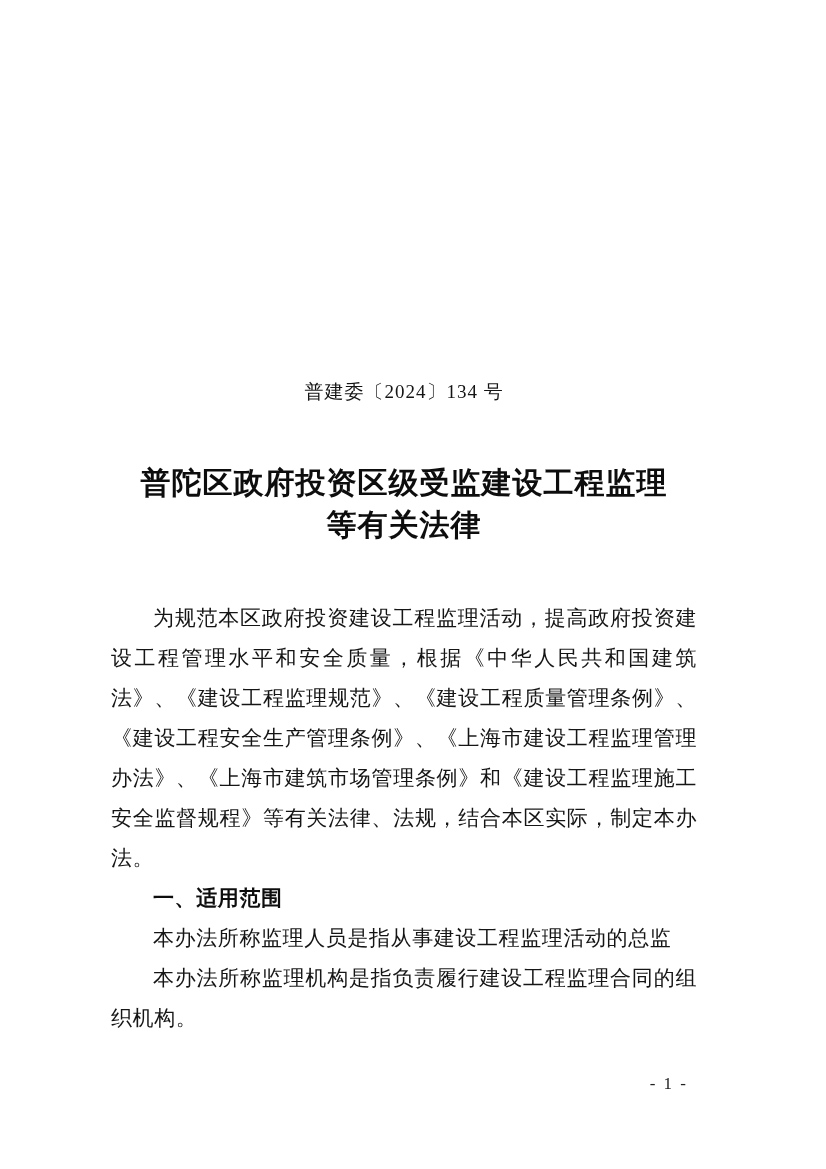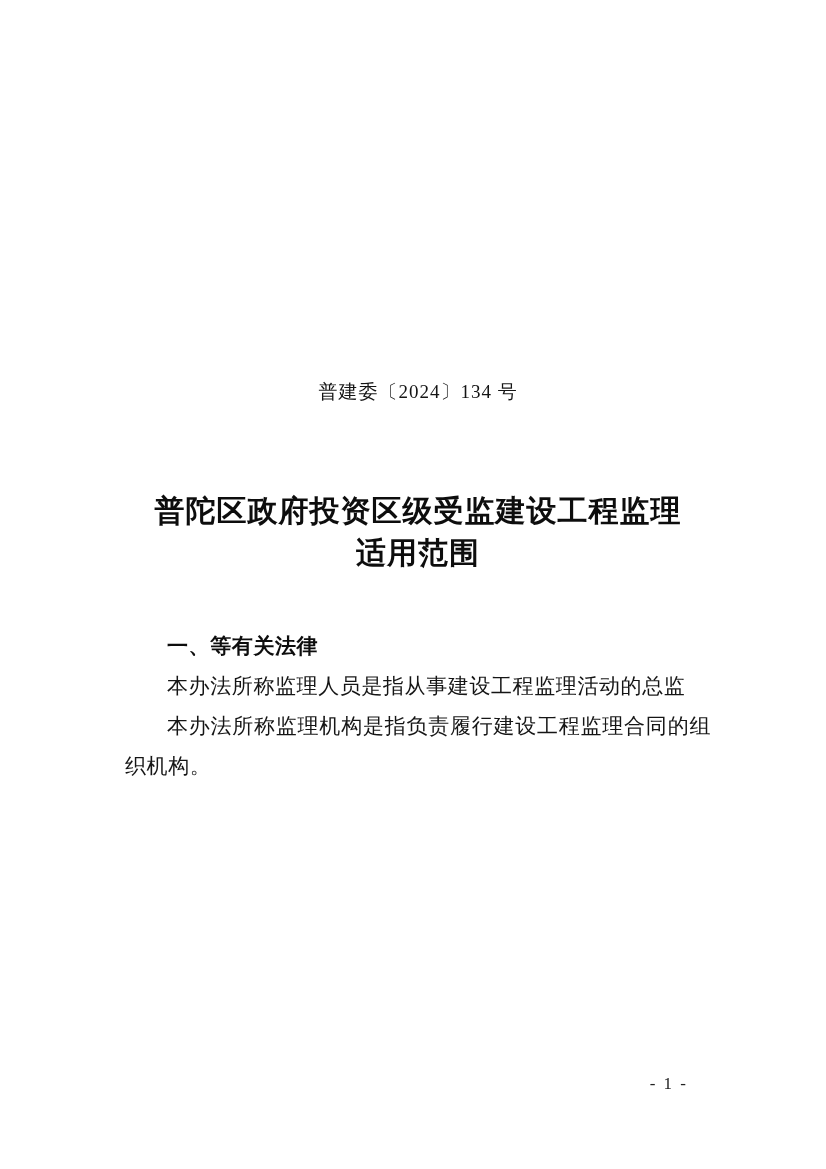--- a/index.html
+++ b/index.html
@@ -11,34 +11,34 @@
     position: relative;
     width: 826px;
     height: 1169px;
     background: #ffffff;
     overflow: hidden;
     font-family: "Liberation Serif", "DejaVu Serif", serif;
     color: #111111;
   }
   .content {
     position: absolute;
-    left: 125px;
+    left: 111px;
     top: 0;
     width: 586px;
   }
   .doc-number {
     margin-top: 380px;
     text-align: center;
     font-size: 19px;
     line-height: 24px;
     letter-spacing: 1px;
     color: #141414;
   }
   .doc-title {
-    margin-top: 86px;
+    margin-top: 58px;
     text-align: center;
     font-family: "Liberation Sans", "DejaVu Sans", sans-serif;
     font-weight: 700;
     font-size: 30px;
     line-height: 42px;
     letter-spacing: 1px;
     color: #0d0d0d;
   }
   .body-text {
     margin-top: 52px;
@@ -76,25 +76,26 @@
 </head>
 <body>
 
 <div class="page">
   <div class="content">
 
     <div class="doc-number">普建委〔2024〕134 号</div>
 
     <div class="doc-title">
       <div>普陀区政府投资区级受监建设工程监理</div>
-      <div>适用范围</div>
+      <div>等有关法律</div>
     </div>
 
     <div class="body-text">
-      <p class="section-heading">一、等有关法律</p>
+      <p class="para">为规范本区政府投资建设工程监理活动，提高政府投资建设工程管理水平和安全质量，根据《中华人民共和国建筑法》、《建设工程监理规范》、《建设工程质量管理条例》、《建设工程安全生产管理条例》、《上海市建设工程监理管理办法》、《上海市建筑市场管理条例》和《建设工程监理施工安全监督规程》等有关法律、法规，结合本区实际，制定本办法。</p>
+      <p class="section-heading">一、适用范围</p>
       <p class="para">本办法所称监理人员是指从事建设工程监理活动的总监</p>
       <p class="para">本办法所称监理机构是指负责履行建设工程监理合同的组织机构。</p>
     </div>
 
   </div>
 
   <div class="page-number">- 1 -</div>
 </div>
 
 </body></html>

